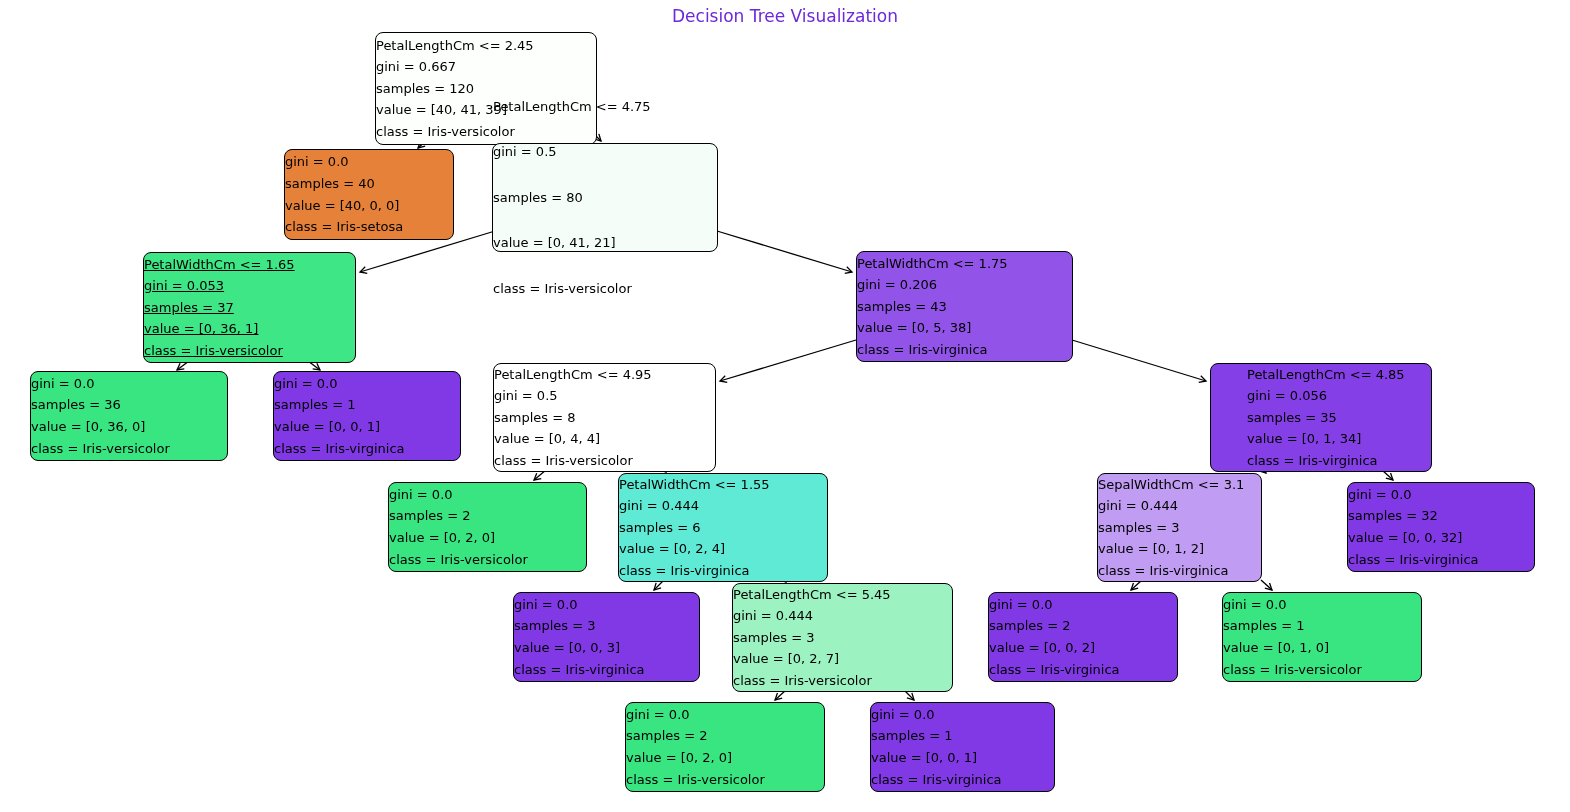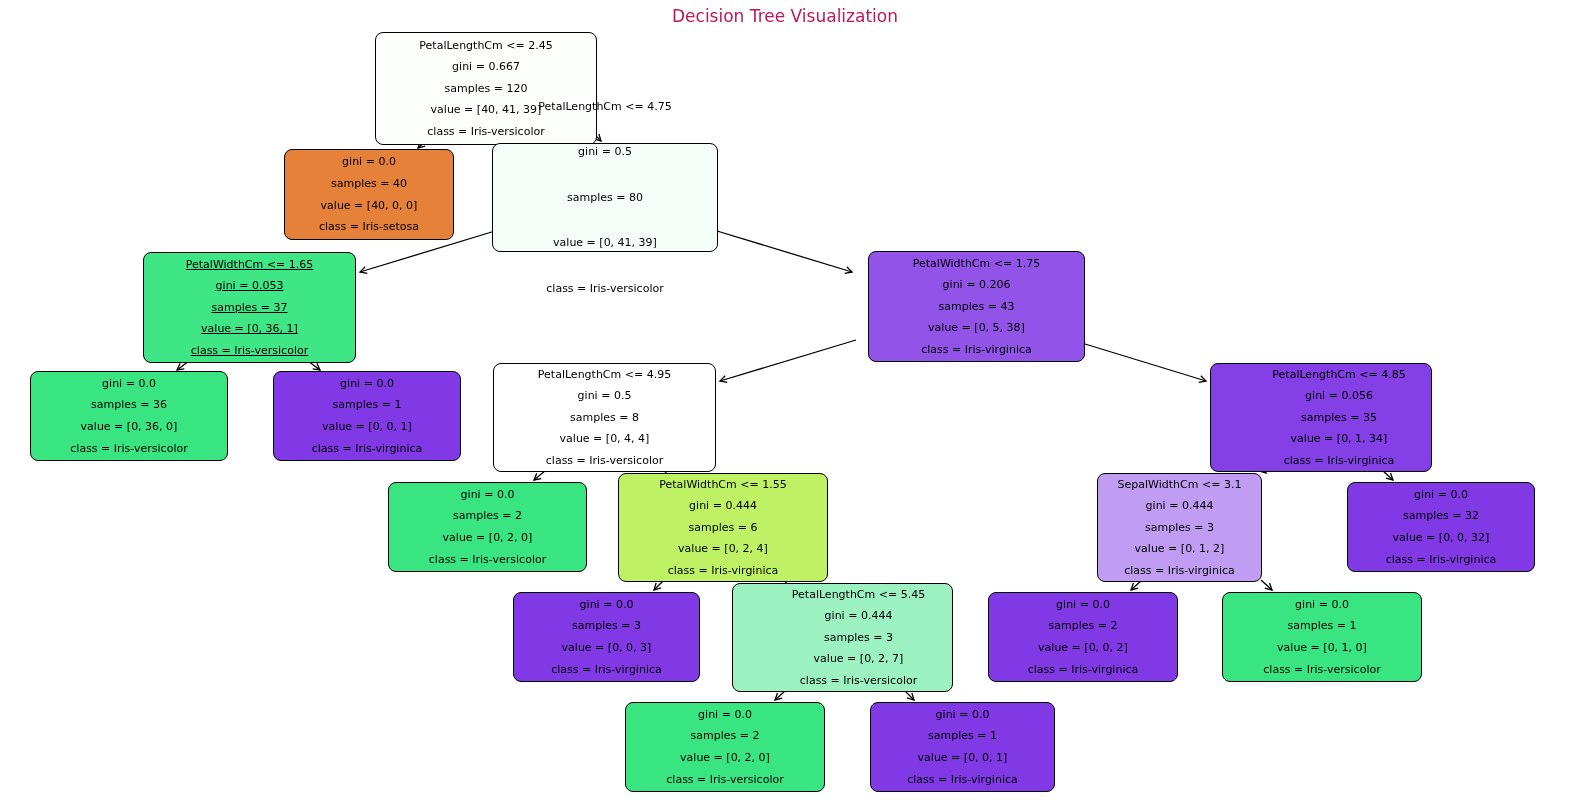--- a/index.html
+++ b/index.html
@@ -11,43 +11,43 @@
     font-family: "DejaVu Sans", "Liberation Sans", sans-serif;
     color: #000;
     overflow: hidden;
   }
   .title {
     position: absolute;
     left: 0; top: 6px;
     width: 1570px;
     text-align: center;
     font-size: 17px;
-    color: #be185d;
+    color: #6d28d9;
   }
   svg.edges { position: absolute; left: 0; top: 0; }
   .node {
     position: absolute;
     box-sizing: border-box;
     border: 1.3px solid #000;
     border-radius: 8px;
     display: flex;
     flex-direction: column;
     justify-content: center;
-    align-items: center;
+    align-items: flex-start;
     text-align: center;
-    font-size: 11px;
+    font-size: 13px;
     line-height: 21.6px;
     white-space: nowrap;
   }
   
   .n0  { left: 375px;  top: 32px;  width: 222px; height: 113px; }
   .n1  { left: 284px;  top: 149px; width: 170px; height: 91px;  }
   .n2  { left: 492px;  top: 143px; width: 226px; height: 109px; gap: 24px; }
   .n3  { left: 143px;  top: 252px; width: 213px; height: 111px; text-decoration: underline; }
-  .n4  { left: 856px;  top: 251px; width: 217px; height: 111px; margin-left: 12px; }
+  .n4  { left: 856px;  top: 251px; width: 217px; height: 111px; }
   .n5  { left: 30px;   top: 371px; width: 198px; height: 90px;  }
   .n6  { left: 273px;  top: 371px; width: 188px; height: 90px;  }
   .n7  { left: 493px;  top: 363px; width: 223px; height: 109px; }
   .n8  { left: 1210px; top: 363px; width: 222px; height: 109px; padding-left: 36px; }
   .n9  { left: 388px;  top: 482px; width: 199px; height: 90px;  }
   .n10 { left: 618px;  top: 473px; width: 210px; height: 109px; }
   .n11 { left: 1097px; top: 473px; width: 165px; height: 109px; }
   .n12 { left: 1347px; top: 482px; width: 188px; height: 90px;  }
   .n13 { left: 513px;  top: 592px; width: 187px; height: 90px;  }
   .n14 { left: 732px;  top: 583px; width: 221px; height: 109px; }
@@ -103,21 +103,21 @@
     <div>gini = 0.0</div>
     <div>samples = 40</div>
     <div>value = [40, 0, 0]</div>
     <div>class = Iris-setosa</div>
   </div>
 
   <div class="node n2" style="background-color: rgb(244, 253, 248);">
     <div>PetalLengthCm &lt;= 4.75</div>
     <div>gini = 0.5</div>
     <div>samples = 80</div>
-    <div>value = [0, 41, 39]</div>
+    <div>value = [0, 41, 21]</div>
     <div>class = Iris-versicolor</div>
   </div>
 
   <div class="node n3" style="background-color: rgb(63, 230, 133);">
     <div>PetalWidthCm &lt;= 1.65</div>
     <div>gini = 0.053</div>
     <div>samples = 37</div>
     <div>value = [0, 36, 1]</div>
     <div>class = Iris-versicolor</div>
   </div>
@@ -160,21 +160,21 @@
     <div>class = Iris-virginica</div>
   </div>
 
   <div class="node n9" style="background-color: rgb(57, 229, 129);">
     <div>gini = 0.0</div>
     <div>samples = 2</div>
     <div>value = [0, 2, 0]</div>
     <div>class = Iris-versicolor</div>
   </div>
 
-  <div class="node n10" style="background-color: #bef264;">
+  <div class="node n10" style="background-color: #5eead4;">
     <div>PetalWidthCm &lt;= 1.55</div>
     <div>gini = 0.444</div>
     <div>samples = 6</div>
     <div>value = [0, 2, 4]</div>
     <div>class = Iris-virginica</div>
   </div>
 
   <div class="node n11" style="background-color: rgb(192, 156, 242);">
     <div>SepalWidthCm &lt;= 3.1</div>
     <div>gini = 0.444</div>
@@ -190,21 +190,21 @@
     <div>class = Iris-virginica</div>
   </div>
 
   <div class="node n13" style="background-color: rgb(129, 57, 229);">
     <div>gini = 0.0</div>
     <div>samples = 3</div>
     <div>value = [0, 0, 3]</div>
     <div>class = Iris-virginica</div>
   </div>
 
-  <div class="node n14" style="background-color: rgb(156, 242, 192); padding-left: 32px;">
+  <div class="node n14" style="background-color: rgb(156, 242, 192);">
     <div>PetalLengthCm &lt;= 5.45</div>
     <div>gini = 0.444</div>
     <div>samples = 3</div>
     <div>value = [0, 2, 7]</div>
     <div>class = Iris-versicolor</div>
   </div>
 
   <div class="node n15" style="background-color: rgb(129, 57, 229);">
     <div>gini = 0.0</div>
     <div>samples = 2</div>

